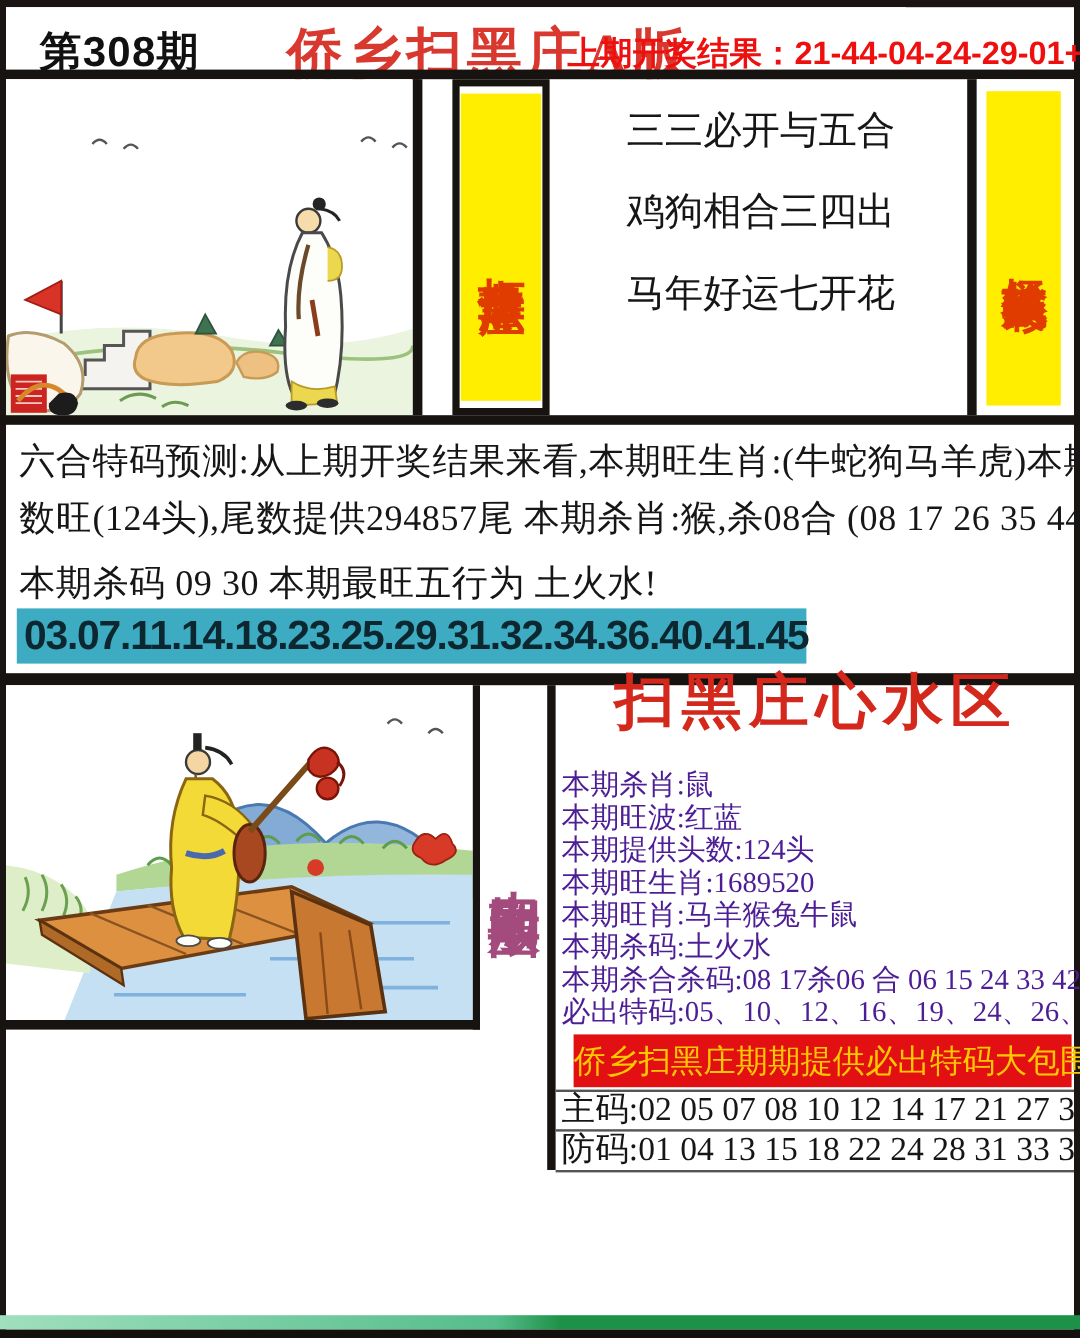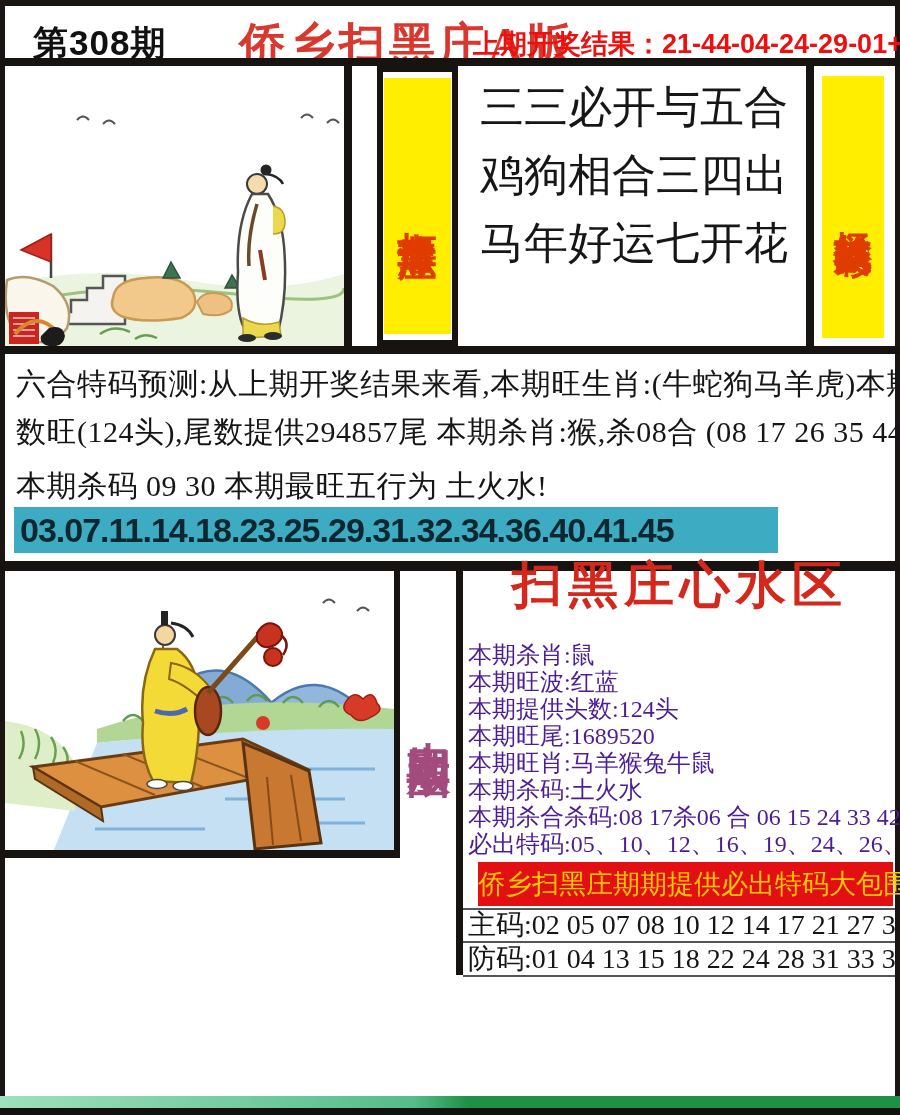--- a/index.html
+++ b/index.html
@@ -19,36 +19,36 @@
          font-weight:bold;font-size:27px;color:#ee0f0f;white-space:nowrap;}
   .header-line{left:0;top:58px;width:900px;height:8px;background:#171310;}
   
   .illus1{left:5px;top:66px;width:339px;height:280px;background:#fff;}
   .v1{left:344px;top:66px;width:8px;height:280px;background:#171310;}
   .banner-box{left:377px;top:66px;width:81px;height:280px;background:#fff;border:6px solid #171310;box-sizing:border-box;}
   .banner-left-text{left:384px;top:78px;width:67px;height:256px;background:#ffee00;
       writing-mode:vertical-rl;text-orientation:upright;font-weight:bold;font-size:39px;color:#e03c00;
       text-align:center;letter-spacing:2px;line-height:67px;}
   .poem{left:462px;top:74px;width:344px;height:272px;}
-  .poem-line{width:100%;text-align:center;font-size:44px;line-height:68px;color:#161616;
+  .poem-line{width:100%;text-align:center;font-size:32px;line-height:68px;color:#161616;
       letter-spacing:0px;white-space:nowrap;font-family:"Liberation Serif","DejaVu Serif",serif;}
   .v2{left:806px;top:66px;width:8px;height:280px;background:#171310;}
   .banner-box-r{left:814px;top:66px;width:81px;height:280px;background:#fff;box-sizing:border-box;}
   .banner-right-text{left:822px;top:76px;width:62px;height:262px;background:#ffee00;
       writing-mode:vertical-rl;text-orientation:upright;font-weight:bold;font-size:38px;color:#e03c00;
       text-align:center;letter-spacing:2px;line-height:62px;}
   .hdiv1{left:0;top:346px;width:900px;height:8px;background:#171310;}
   
   .p-line{left:16px;width:876px;font-size:30px;color:#161616;white-space:nowrap;letter-spacing:0.5px;}
   .p1{top:364px;}
   .p2{top:412px;}
   .p3{top:466px;width:520px;}
   .teal-label{left:536px;top:456px;width:358px;height:46px;background:#3dacc3;
       font-size:28px;color:#10282e;text-align:center;line-height:46px;white-space:nowrap;}
-  .teal-numbers{left:14px;top:507px;width:764px;height:46px;background:#3dacc3;
+  .teal-numbers{left:14px;top:507px;width:658px;height:46px;background:#3dacc3;
       font-family:"Liberation Sans","DejaVu Sans",sans-serif;font-weight:bold;font-size:34px;
       color:#0d2730;line-height:46px;padding-left:6px;box-sizing:border-box;letter-spacing:-1px;white-space:nowrap;}
   .hdiv2{left:0;top:561px;width:900px;height:10px;background:#171310;}
   
   .illus2{left:5px;top:571px;width:389px;height:281px;background:#fff;}
   .v3{left:394px;top:571px;width:6px;height:287px;background:#171310;}
   .replay-text{left:402px;top:588px;width:52px;height:258px;writing-mode:vertical-rl;text-orientation:upright;
       font-size:44px;font-weight:bold;color:#a34b7d;text-align:center;letter-spacing:4px;line-height:52px;}
   .v4{left:456px;top:571px;width:7px;height:404px;background:#171310;}
   .illus2-bottom{left:0;top:850px;width:400px;height:8px;background:#171310;}
@@ -191,21 +191,21 @@
   <div class="abs v3"></div>
   <div class="abs replay-text">上期回放图</div>
   <div class="abs v4"></div>
   <div class="abs illus2-bottom"></div>
 
   <div class="abs hw-title">扫黑庄心水区</div>
   <div class="abs hw-lines">
     <div class="hw-line">本期杀肖:鼠</div>
     <div class="hw-line">本期旺波:红蓝</div>
     <div class="hw-line">本期提供头数:124头</div>
-    <div class="hw-line">本期旺尾:1689520</div>
+    <div class="hw-line">本期旺生肖:1689520</div>
     <div class="hw-line">本期旺肖:马羊猴兔牛鼠</div>
     <div class="hw-line">本期杀码:土火水</div>
     <div class="hw-line">本期杀合杀码:08 17杀06 合 06 15 24 33 42</div>
     <div class="hw-line">必出特码:05、10、12、16、19、24、26、37、39</div>
   </div>
   <div class="abs red-banner">侨乡扫黑庄期期提供必出特码大包围</div>
   <div class="abs hr1"></div>
   <div class="abs codes-row main-codes">
     <span>主码:</span><span>02 05 07 08 10 12 14 17 21 27 32 35</span>
   </div>

